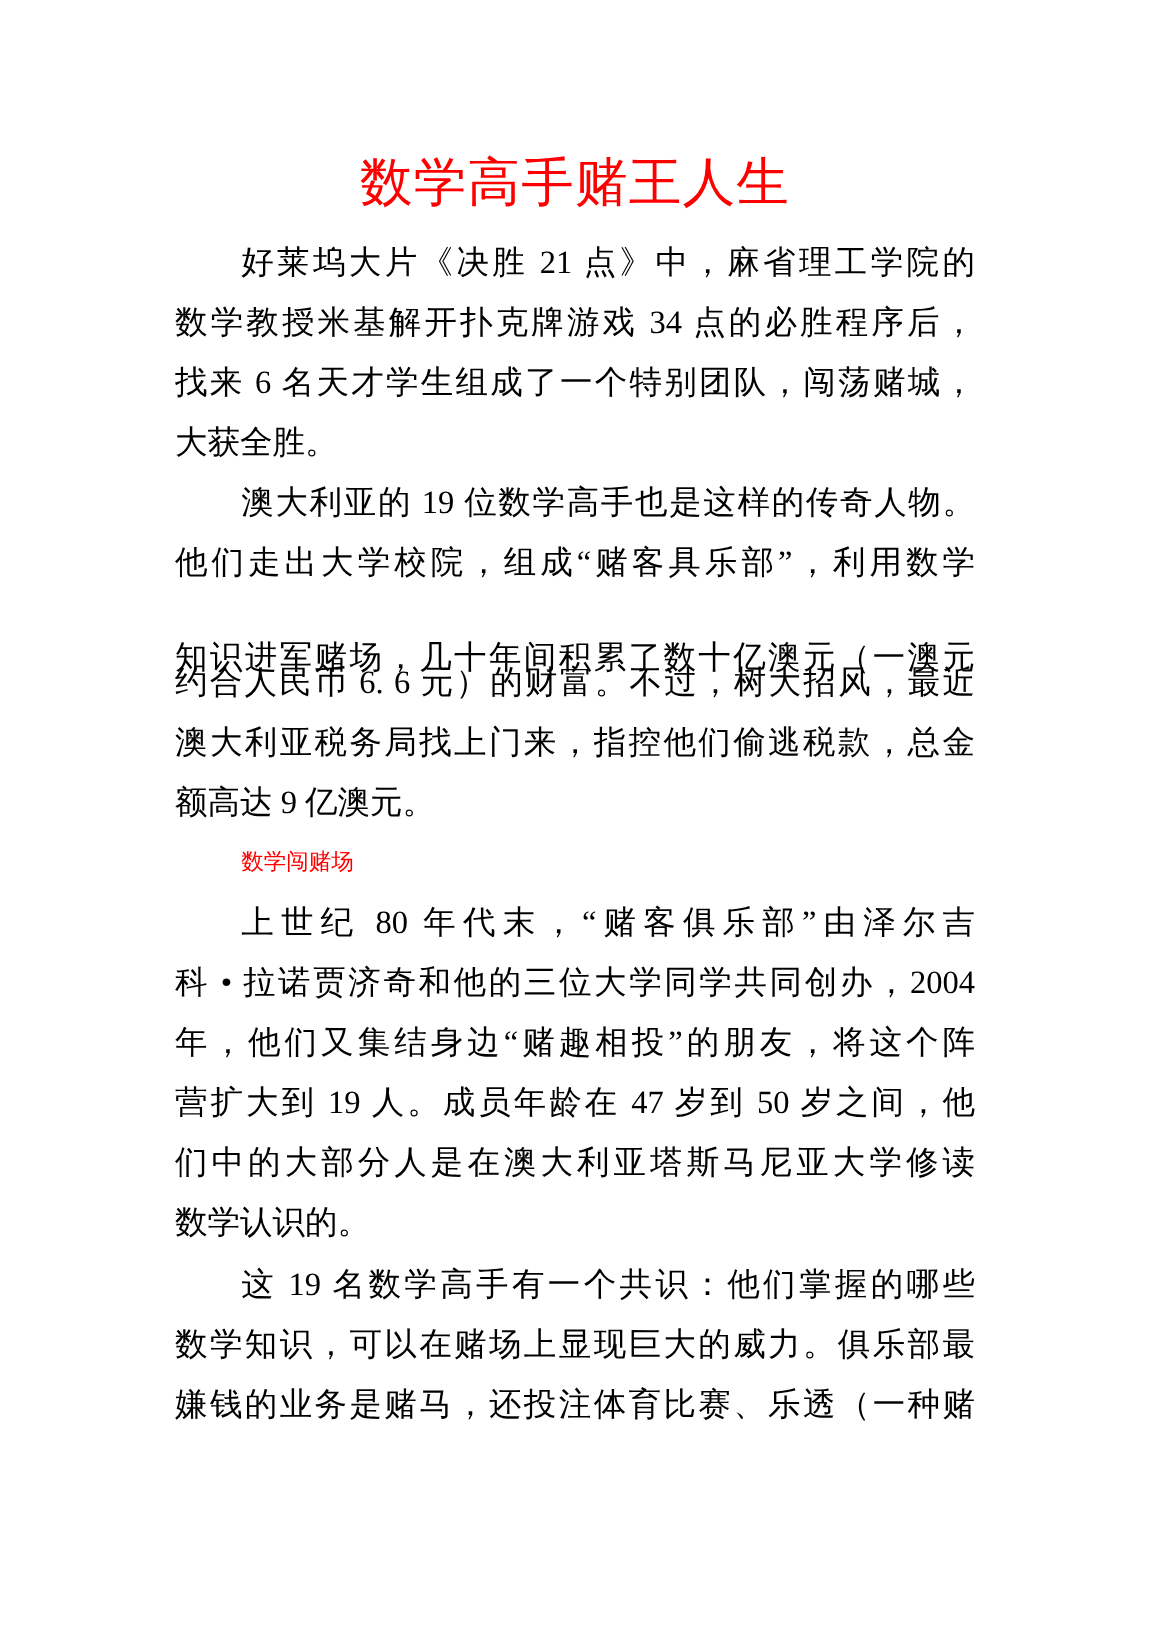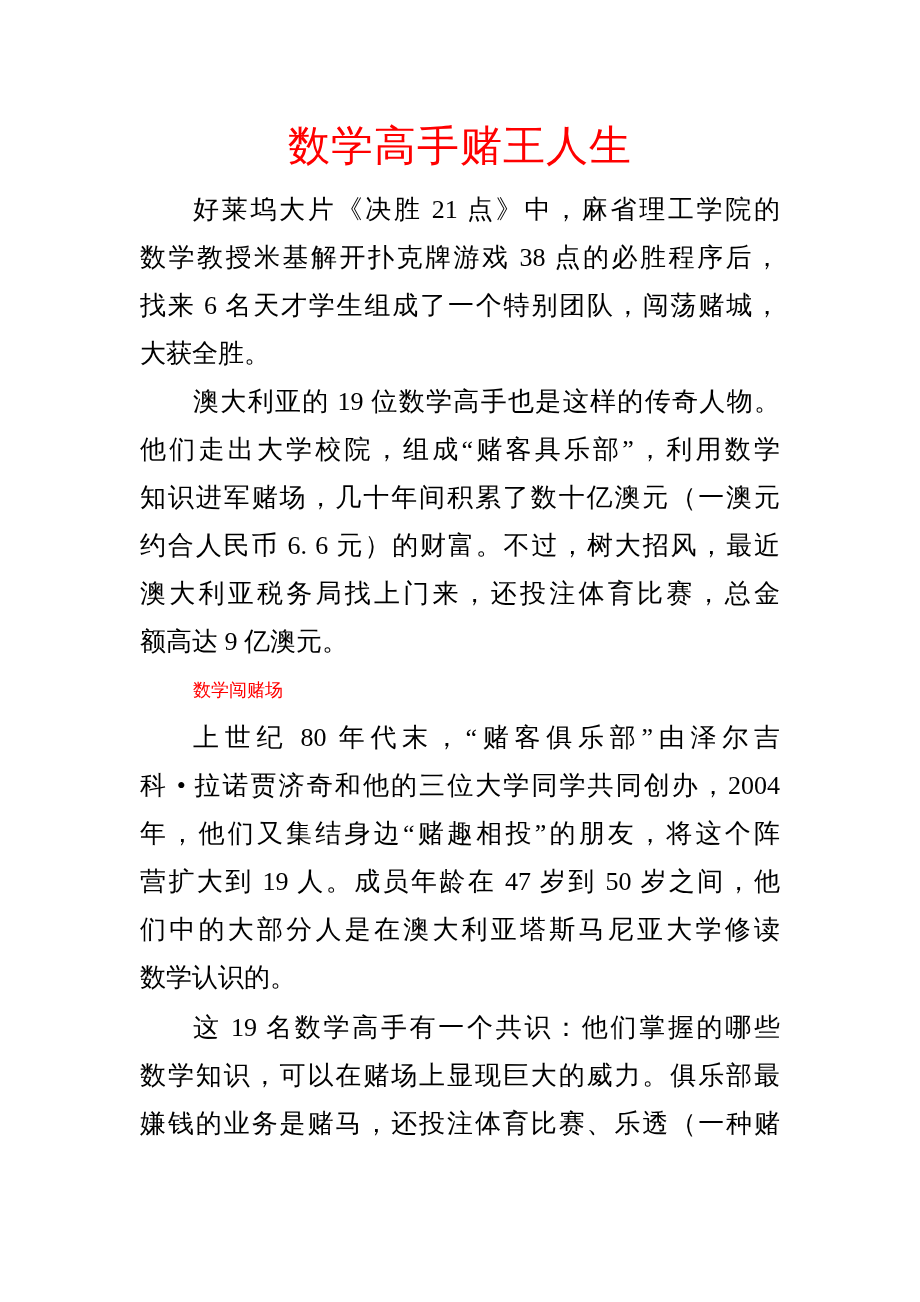--- a/index.html
+++ b/index.html
@@ -70,29 +70,29 @@
     }
   </style>
 </head>
 <body>
 
 <div class="page">
 
   <div class="title" style="top:118px;">数学高手赌王人生</div>
 
   <div class="line indent" style="top:190px;">好莱坞大片《决胜 21 点》中，麻省理工学院的</div>
-  <div class="line" style="top:238px;">数学教授米基解开扑克牌游戏 38 点的必胜程序后，</div>
+  <div class="line" style="top:238px;">数学教授米基解开扑克牌游戏 34 点的必胜程序后，</div>
   <div class="line" style="top:286px;">找来 6 名天才学生组成了一个特别团队，闯荡赌城，</div>
   <div class="line last" style="top:334px;">大获全胜。</div>
 
   <div class="line indent" style="top:382px;">澳大利亚的 19 位数学高手也是这样的传奇人物。</div>
   <div class="line" style="top:430px;">他们走出大学校院，组成“赌客具乐部”，利用数学</div>
-  <div class="line" style="top:478px;">知识进军赌场，几十年间积累了数十亿澳元（一澳元</div>
+  <div class="line" style="top:506px;">知识进军赌场，几十年间积累了数十亿澳元（一澳元</div>
   <div class="line" style="top:526px;">约合人民币 6. 6 元）的财富。不过，树大招风，最近</div>
-  <div class="line" style="top:574px;">澳大利亚税务局找上门来，还投注体育比赛，总金</div>
+  <div class="line" style="top:574px;">澳大利亚税务局找上门来，指控他们偷逃税款，总金</div>
   <div class="line last" style="top:622px;">额高达 9 亿澳元。</div>
 
   <div class="subheading" style="top:670px;">数学闯赌场</div>
 
   <div class="line indent" style="top:718px;">上世纪 80 年代末，“赌客俱乐部”由泽尔吉</div>
   <div class="line" style="top:766px;">科 • 拉诺贾济奇和他的三位大学同学共同创办，2004</div>
   <div class="line" style="top:814px;">年，他们又集结身边“赌趣相投”的朋友，将这个阵</div>
   <div class="line" style="top:862px;">营扩大到 19 人。成员年龄在 47 岁到 50 岁之间，他</div>
   <div class="line" style="top:910px;">们中的大部分人是在澳大利亚塔斯马尼亚大学修读</div>
   <div class="line last" style="top:958px;">数学认识的。</div>

